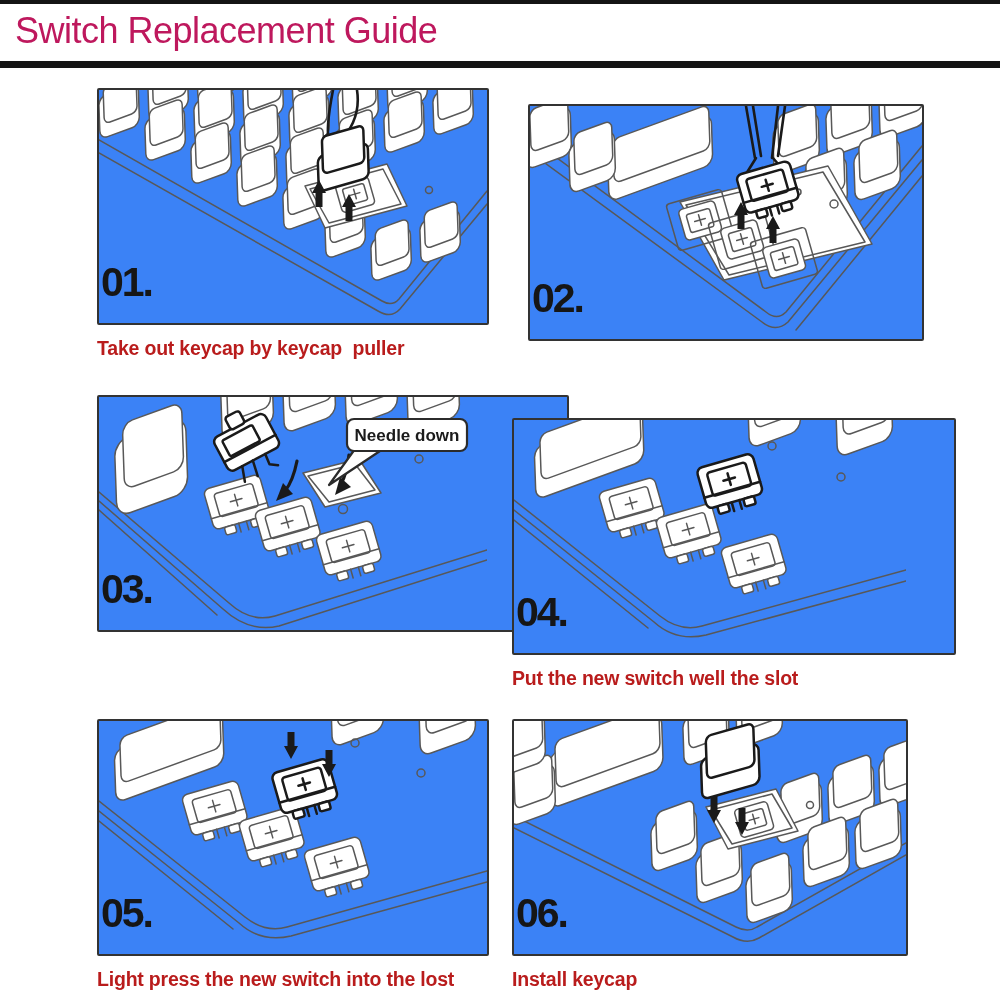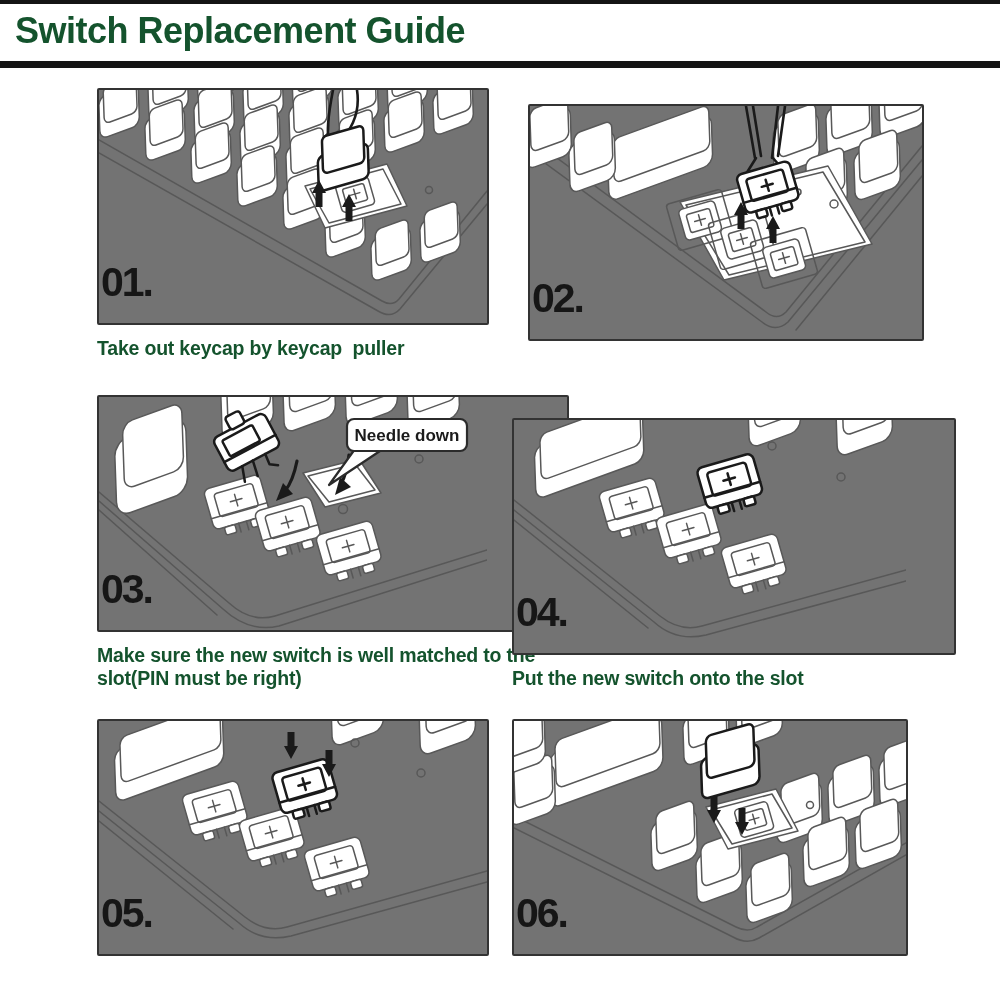--- a/index.html
+++ b/index.html
@@ -2,42 +2,42 @@
 <html><head>
 <meta charset="utf-8">
 <style>
   html,body{margin:0;padding:0;}
   body{
     width:1000px;height:1000px;background:#ffffff;position:relative;
     font-family:"Liberation Sans", sans-serif;overflow:hidden;
   }
   .topstrip{position:absolute;top:0;left:0;width:1000px;height:4px;background:#141414;}
   .title{
-    position:absolute;top:10px;left:15px;font-size:36px;font-weight:700;
-    color:#14532d;letter-spacing:-0.5px;white-space:nowrap;
+    position:absolute;top:10px;left:15px;font-size:36px;font-weight:400;
+    color:#be185d;letter-spacing:-0.5px;white-space:nowrap;
   }
   .rule{position:absolute;top:61px;left:0;width:1000px;height:7px;background:#141414;}
   .step{position:absolute;}
   #s1{left:97px;top:88px;width:392px;}
   #s2{left:512px;top:88px;width:396px;}
   #s3{left:97px;top:395px;width:472px;}
   #s4{left:512px;top:418px;width:444px;}
   #s5{left:97px;top:719px;width:392px;}
   #s6{left:512px;top:719px;width:396px;}
   .panel{
-    position:relative;width:100%;height:237px;background:#737373;
+    position:relative;width:100%;height:237px;background:#3b82f6;
     border:2px solid #333;border-radius:2px;box-sizing:border-box;overflow:hidden;
   }
   .panel svg.illu{position:absolute;top:0;left:0;}
   .num{
     position:absolute;left:2px;bottom:20px;font-size:41px;font-weight:800;
     letter-spacing:-2px;color:#161616;line-height:1;
   }
   .caption{
-    margin-top:12px;font-size:19.5px;font-weight:600;color:#14532d;
+    margin-top:12px;font-size:19.5px;font-weight:600;color:#b91c1c;
     line-height:1.18;letter-spacing:-0.2px;white-space:pre-wrap;
   }
   
   .ln{fill:#fff;stroke:#585858;stroke-width:1.5;stroke-linejoin:round;stroke-linecap:round;}
   .lno{fill:none;stroke:#585858;stroke-width:1.5;stroke-linejoin:round;stroke-linecap:round;}
   .bdo{fill:none;stroke:#1a1a1a;stroke-width:2.6;stroke-linejoin:round;stroke-linecap:round;}
   .cal{fill:#fff;stroke:#2b2b2b;stroke-width:2.2;stroke-linejoin:round;}
   .us{stroke:#585858;stroke-width:1.5;stroke-linejoin:round;stroke-linecap:round;}
   .ub{stroke:#1a1a1a;stroke-width:2.5;stroke-linejoin:round;stroke-linecap:round;}
   .fl{fill:#1a1a1a;stroke:none;}
@@ -220,21 +220,20 @@
         <path class="fl" d="M236,98 L241,80 L252,90 Z"></path>
       </g>
       <g>
         <polygon class="cal" points="256,52 284,52 230,88"></polygon>
         <rect class="cal" x="248" y="22" width="120" height="32" rx="7"></rect>
         <text class="ctext" x="308" y="44" text-anchor="middle">Needle down</text>
       </g>
     </svg>
     <div class="num">03.</div>
   </div>
-  <figcaption class="caption">Make sure the new switch is well matched to the slot(PIN must be right)</figcaption>
 </figure>
 
 <figure class="step" id="s4" style="margin:0">
   <div class="panel">
     <svg class="illu" width="392" height="233" viewBox="0 0 392 233">
       <g>
         <path class="lno" d="M0,80 L146,196 Q166,212 188,206 L392,150"></path>
         <path class="lno" d="M0,90 L140,202 Q162,222 192,215 L392,161"></path>
         <path class="lno" d="M0,100 L134,208"></path>
         <use href="#kcw" class="us" transform="translate(75,30) scale(1.25)"></use>
@@ -243,21 +242,21 @@
         <use href="#swiso" class="us" transform="translate(118,86)"></use>
         <use href="#swiso" class="us" transform="translate(175,112)"></use>
         <use href="#swiso" class="us" transform="translate(240,142)"></use>
         <circle class="lno" cx="258" cy="26" r="4"></circle>
         <circle class="lno" cx="327" cy="57" r="4"></circle>
       </g>
       <use href="#swiso" class="ub" transform="translate(216,62)"></use>
     </svg>
     <div class="num">04.</div>
   </div>
-  <figcaption class="caption">Put the new switch onto the slot</figcaption>
+  <figcaption class="caption">Put the new switch well the slot</figcaption>
 </figure>
 
 <figure class="step" id="s5" style="margin:0">
   <div class="panel">
     <svg class="illu" width="388" height="233" viewBox="0 0 388 233">
       <g>
         <path class="lno" d="M0,80 L146,196 Q166,212 188,206 L388,150"></path>
         <path class="lno" d="M0,90 L140,202 Q162,222 192,215 L388,161"></path>
         <path class="lno" d="M0,100 L134,208"></path>
         <use href="#kcw" class="us" transform="translate(70,32) scale(1.25)"></use>
@@ -270,20 +269,21 @@
         <circle class="lno" cx="322" cy="52" r="4"></circle>
       </g>
       <use href="#swiso" class="ub" transform="translate(206,66)"></use>
       <g>
         <use href="#arrD" class="fl" transform="translate(192,38)"></use>
         <use href="#arrD" class="fl" transform="translate(230,56)"></use>
       </g>
     </svg>
     <div class="num">05.</div>
   </div>
+  <figcaption class="caption">Light press the new switch into the lost</figcaption>
 </figure>
 
 <figure class="step" id="s6" style="margin:0">
   <div class="panel">
     <svg class="illu" width="392" height="233" viewBox="0 0 392 233">
       <g>
         <path class="lno" d="M0,95 L222,206 Q234,212 243,206 L392,122"></path>
         <path class="lno" d="M0,107 L219,216 Q233,224 245,217 L392,134"></path>
         <use href="#kcw" class="us" transform="translate(92,36) scale(1.3)"></use>
         <use href="#kc" class="us" transform="translate(18,70) scale(1.15)"></use>
@@ -304,13 +304,14 @@
         <circle class="lno" cx="296" cy="84" r="3.5"></circle>
       </g>
       <use href="#capheld" class="ub" transform="translate(216,42) scale(1.15)"></use>
       <g>
         <use href="#arrD" class="fl" transform="translate(200,102)"></use>
         <use href="#arrD" class="fl" transform="translate(228,114)"></use>
       </g>
     </svg>
     <div class="num">06.</div>
   </div>
+  <figcaption class="caption">Install keycap</figcaption>
 </figure>
 
 </body></html>

